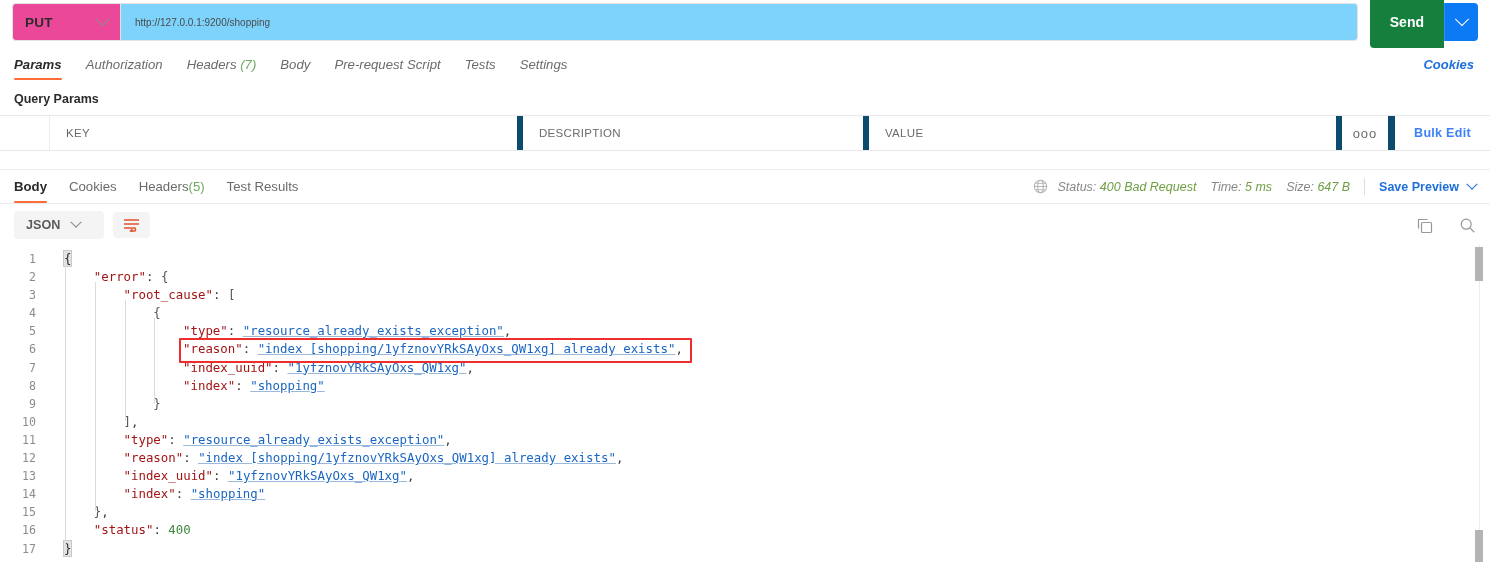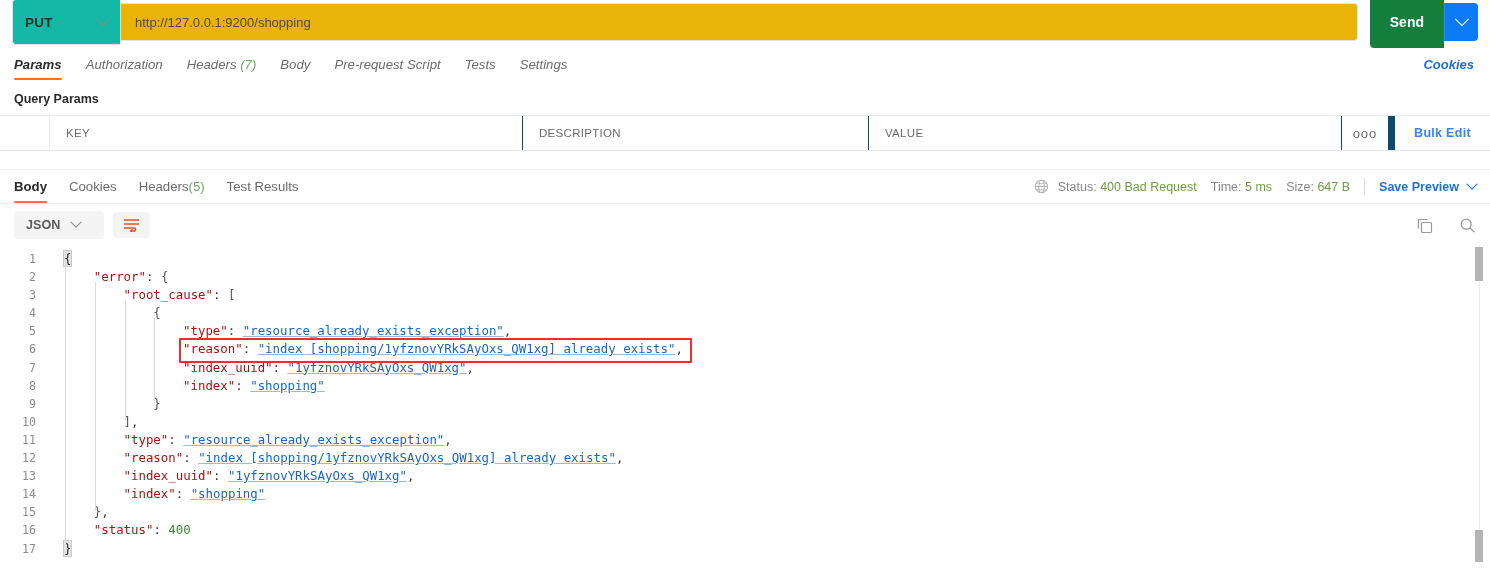--- a/index.html
+++ b/index.html
@@ -12,32 +12,32 @@
     -webkit-font-smoothing:antialiased;
   }
   
   .urlbar{
     display:flex;align-items:center;
     padding:8px 12px 10px 12px;
     height:46px;box-sizing:border-box;
   }
   .method-select{
     display:flex;align-items:center;justify-content:space-between;
-    width:108px;height:46px;box-sizing:border-box;
-    background:#14b8a6;border:1px solid #e4e4e4;border-right:none;
+    width:108px;height:38px;box-sizing:border-box;
+    background:#ec4899;border:1px solid #e4e4e4;border-right:none;
     border-radius:4px 0 0 4px;
     padding:0 12px;cursor:pointer;
   }
   .method-select .mlabel{font-size:13.5px;font-weight:bold;color:#2b2b2b;letter-spacing:.2px;}
   .chev{display:inline-block;width:9px;height:9px;border-right:1.6px solid #8a8a8a;border-bottom:1.6px solid #8a8a8a;transform:rotate(45deg) translate(-2px,-2px);}
   .url-input{
     flex:1;height:38px;box-sizing:border-box;
-    background:#eab308;border:1px solid #e4e4e4;border-left:1px solid #e0e0e0;
+    background:#7dd3fc;border:1px solid #e4e4e4;border-left:1px solid #e0e0e0;
     border-radius:0 4px 4px 0;
-    padding:0 14px;font-size:13px;color:#4b4b4b;
+    padding:0 14px;font-size:10px;color:#4b4b4b;
     font-family:"Liberation Sans",sans-serif;
     outline:none;
   }
   .send-group{display:flex;align-items:center;margin-left:12px;}
   .send-btn{
     background:#15803d;color:#fff;border:none;
     height:52px;padding:0 20px;border-radius:4px 0 0 4px;
     font-size:14px;font-weight:bold;cursor:pointer;
     font-family:"Liberation Sans",sans-serif;
   }
@@ -68,40 +68,40 @@
   .query-params{
     font-size:12.5px;font-weight:bold;color:#2b2b2b;
     padding:12px 0 9px 14px;
   }
   
   .ptable{
     display:flex;align-items:stretch;
     border-top:1px solid #e8e8e8;border-bottom:1px solid #e8e8e8;
     height:34px;font-size:11.5px;color:#6b6b6b;letter-spacing:.3px;
   }
-  .pcell{display:flex;align-items:center;padding-left:16px;border-right:1px solid #0c4a6e;box-sizing:border-box;}
+  .pcell{display:flex;align-items:center;padding-left:16px;border-right:6px solid #0c4a6e;box-sizing:border-box;}
   .pcheck{width:50px;border-right:1px solid #ececec;}
   .pkey{width:473px;}
   .pval{width:473px;}
   .pdesc{flex:1;}
   .pdots{width:46px;display:flex;align-items:center;justify-content:center;border-right:7px solid #0c4a6e;color:#6b6b6b;font-size:13px;letter-spacing:1px;cursor:pointer;}
   .pbulk{width:95px;display:flex;align-items:center;justify-content:center;font-size:12.5px;font-weight:bold;color:#3b82f6;cursor:pointer;}
   .prow-blank{height:18px;border-bottom:1px solid #ececec;}
   
   .resp-tabs{
     display:flex;align-items:center;position:relative;
     height:33px;padding:0 14px;border-bottom:1px solid #ececec;
   }
   .restab{font-size:13.2px;color:#6b6b6b;margin-right:22px;cursor:pointer;position:relative;height:33px;display:flex;align-items:center;}
   .restab.active{color:#2b2b2b;font-weight:bold;}
   .restab.active:after{content:"";position:absolute;left:0;right:0;bottom:0;height:2.5px;background:#ff6c37;border-radius:2px;}
   .restab .cnt{color:#6cab5e;}
   .meta{position:absolute;right:14px;display:flex;align-items:center;gap:0;font-size:12.5px;}
   .globe{width:15px;height:15px;margin-right:9px;opacity:.55;}
-  .meta-item{color:#888;margin-right:14px;white-space:nowrap;}
+  .meta-item{color:#888;margin-right:14px;white-space:nowrap;font-style:italic;}
   .meta-item b{font-weight:normal;color:#6f9e43;}
   .meta-sep{width:1px;height:17px;background:#dddddd;margin-right:14px;}
   .save-resp{color:#1e6fd9;font-weight:bold;font-size:12.5px;cursor:pointer;display:flex;align-items:center;}
   .save-resp .chev{border-color:#1e6fd9;width:7px;height:7px;margin-left:9px;}
   
   .fmtbar{display:flex;align-items:center;padding:7px 14px 6px 14px;position:relative;}
   .seg{display:flex;background:#f4f4f4;border-radius:4px;overflow:hidden;margin-right:9px;}
   .seg div{font-size:12.8px;color:#6b6b6b;padding:7px 16px;cursor:pointer;}
   .seg div.active{background:#e2e2e2;color:#2b2b2b;font-weight:bold;}
   .jsonsel{display:flex;align-items:center;background:#f4f4f4;border-radius:4px;padding:7px 12px;margin-right:9px;cursor:pointer;}

